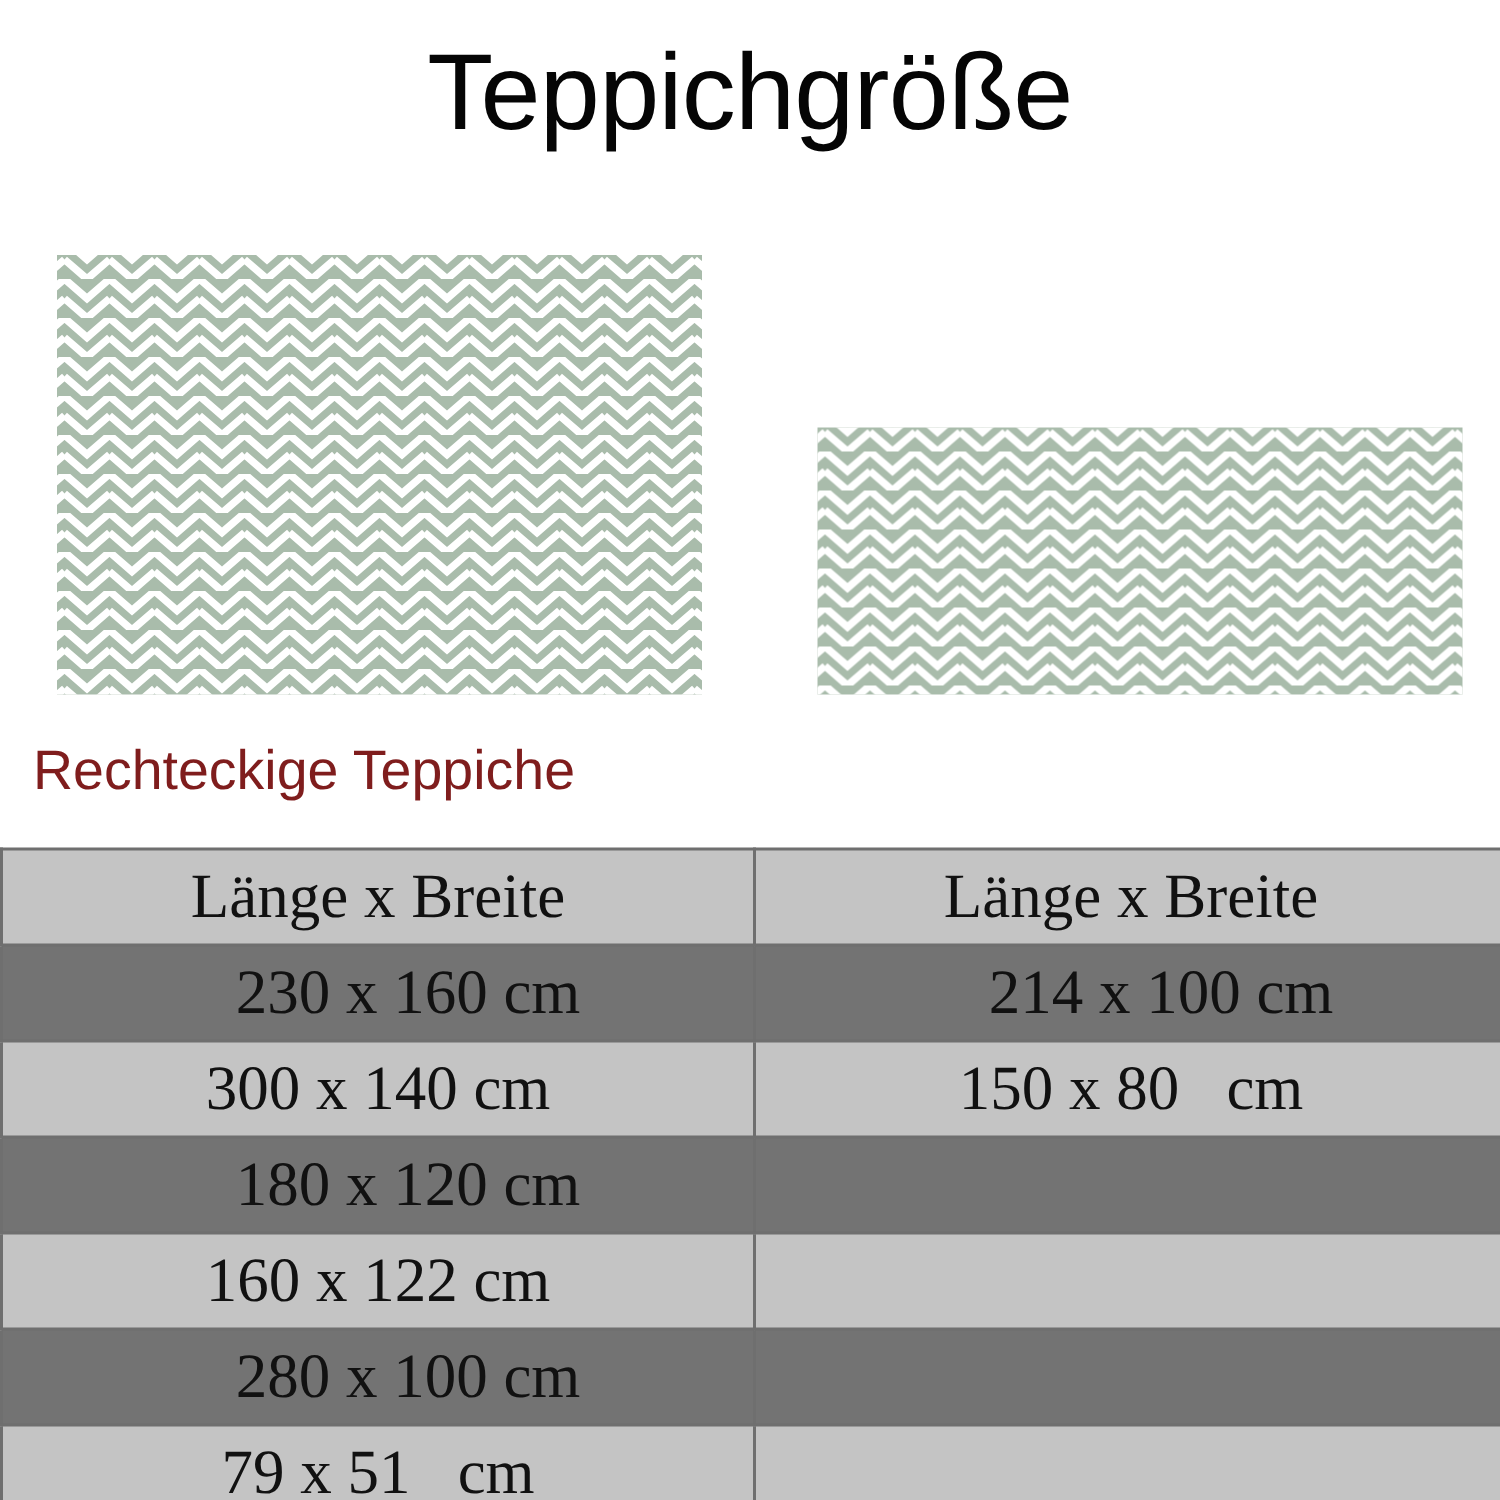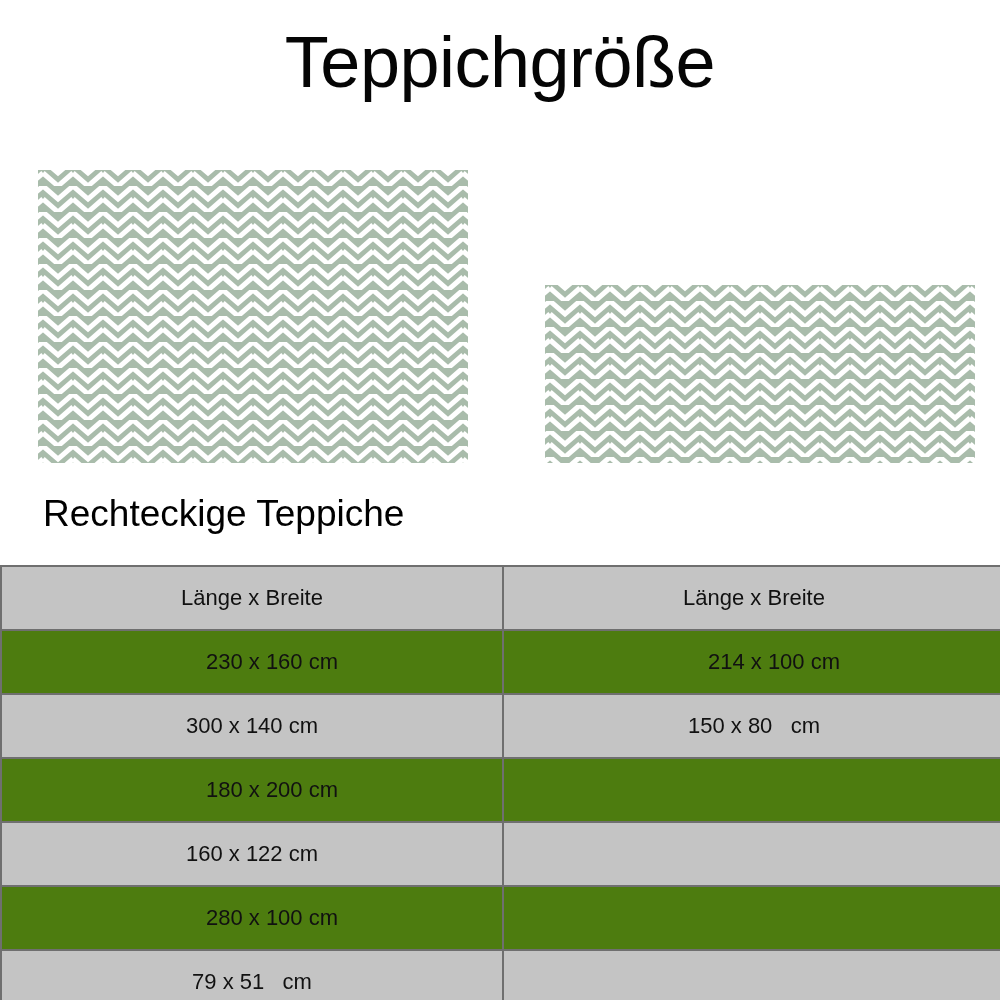--- a/index.html
+++ b/index.html
@@ -56,23 +56,22 @@
     left: 545px;
     top: 285px;
     width: 430px;
     height: 178px;
   }
 
   .caption {
     position: absolute;
     font-size: 37px;
     line-height: 44px;
-    color: #000000;
+    color: #7f1d1d;
     white-space: nowrap;
-    margin-left: 21px;
   }
   .caption-left {
     left: 22px;
     top: 492px;
   }
   .caption-right {
     left: 608px;
     top: 492px;
   }
 
@@ -83,29 +82,30 @@
     top: 565px;
     width: 1000px;
     border-collapse: collapse;
     table-layout: fixed;
   }
   .table td {
     height: 62px;
     border: 2px solid #6f6f6f;
     text-align: center;
     vertical-align: middle;
-    font-size: 22px;
+    font-size: 42px;
     color: #111111;
     padding: 0;
     white-space: pre;
+    font-family: Liberation Serif, serif;
   }
   .table td.col-left { width: 500px; }
   .table td.col-right { width: 500px; }
   .table tr.shaded td { background: #c4c4c4; }
-  .table tr.plain td { background: #4d7c0f; padding-left: 40px; }
+  .table tr.plain td { background: #737373; padding-left: 40px; }
   .table td.empty { }
 </style>
 </head>
 <body>
 
 <div class="page">
 
   <div class="title">Teppichgröße</div>
 
   <div class="rug rug-large">
@@ -140,21 +140,21 @@
       </tr>
       <tr class="plain">
         <td class="col-left">230 x 160 cm</td>
         <td class="col-right">214 x 100 cm</td>
       </tr>
       <tr class="shaded">
         <td class="col-left">300 x 140 cm</td>
         <td class="col-right">150 x 80   cm</td>
       </tr>
       <tr class="plain">
-        <td class="col-left">180 x 200 cm</td>
+        <td class="col-left">180 x 120 cm</td>
         <td class="col-right empty"></td>
       </tr>
       <tr class="shaded">
         <td class="col-left">160 x 122 cm</td>
         <td class="col-right empty"></td>
       </tr>
       <tr class="plain">
         <td class="col-left">280 x 100 cm</td>
         <td class="col-right empty"></td>
       </tr>

